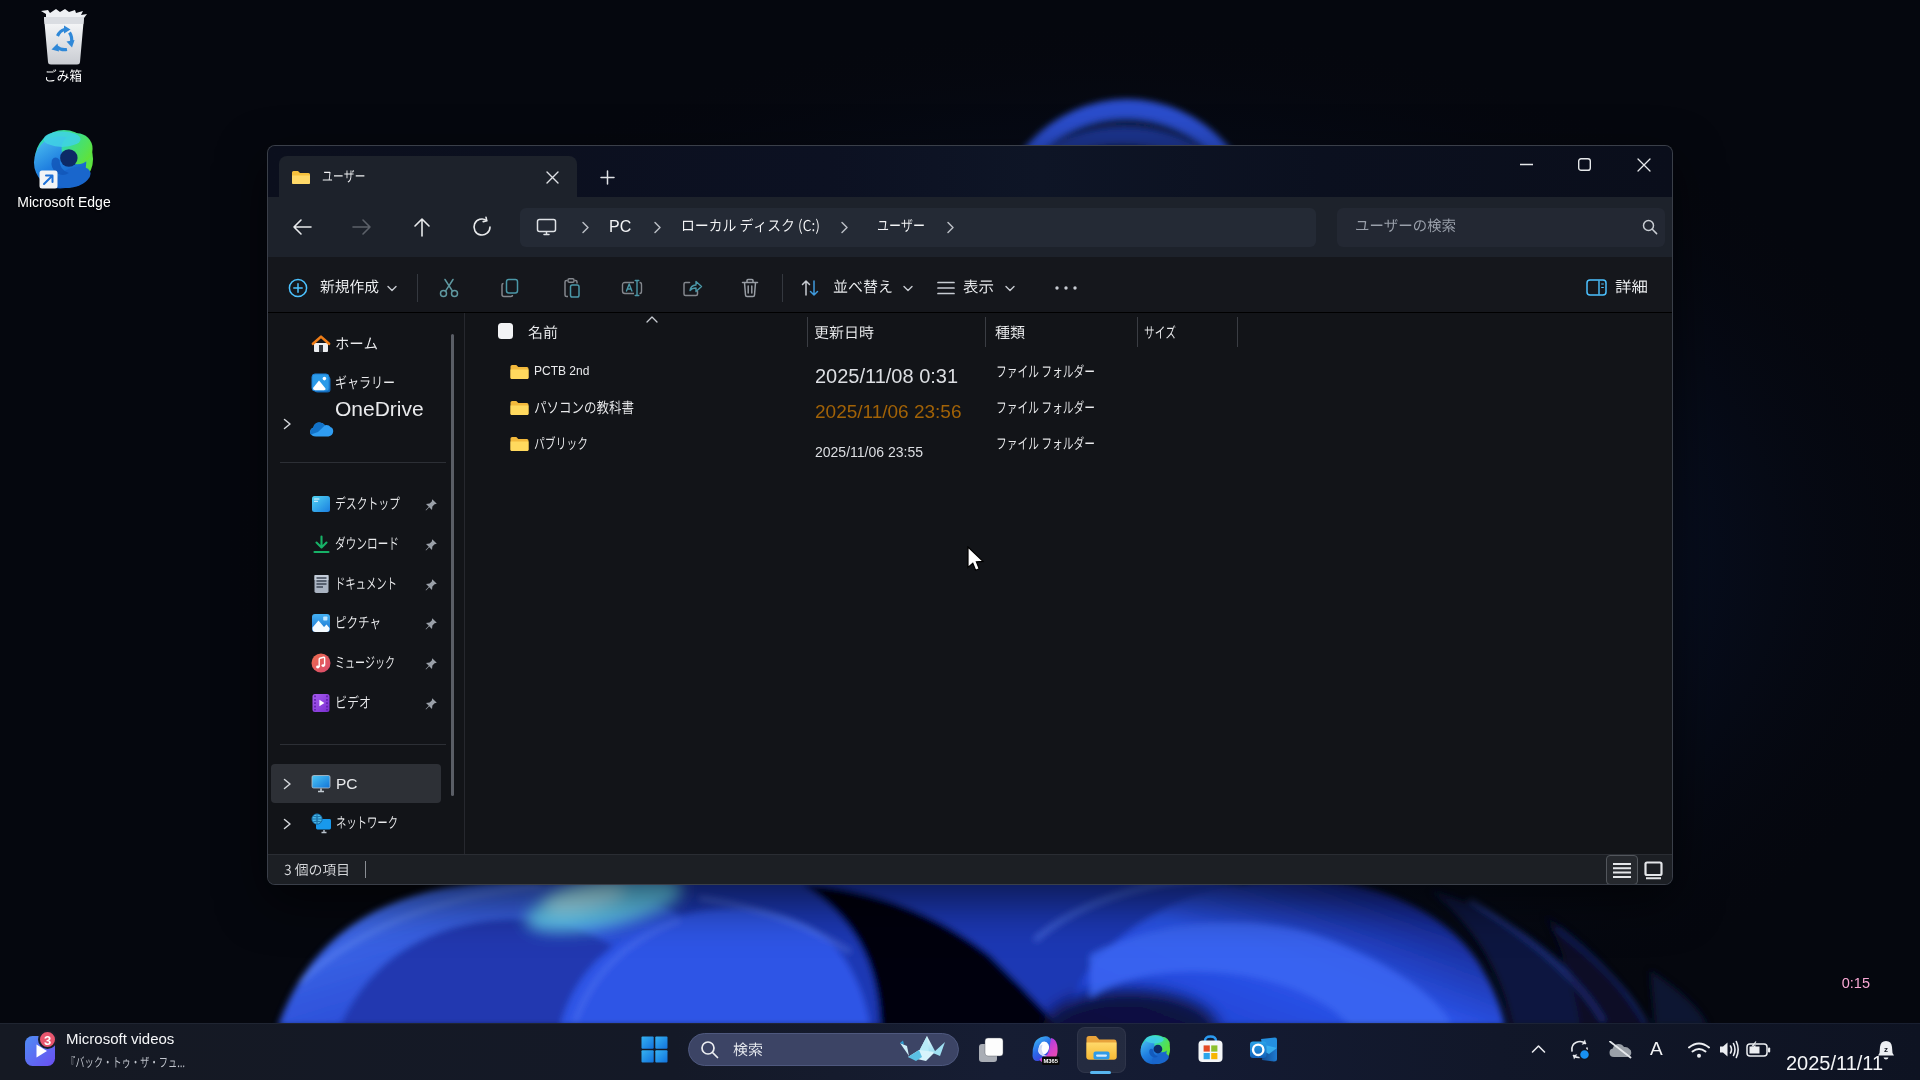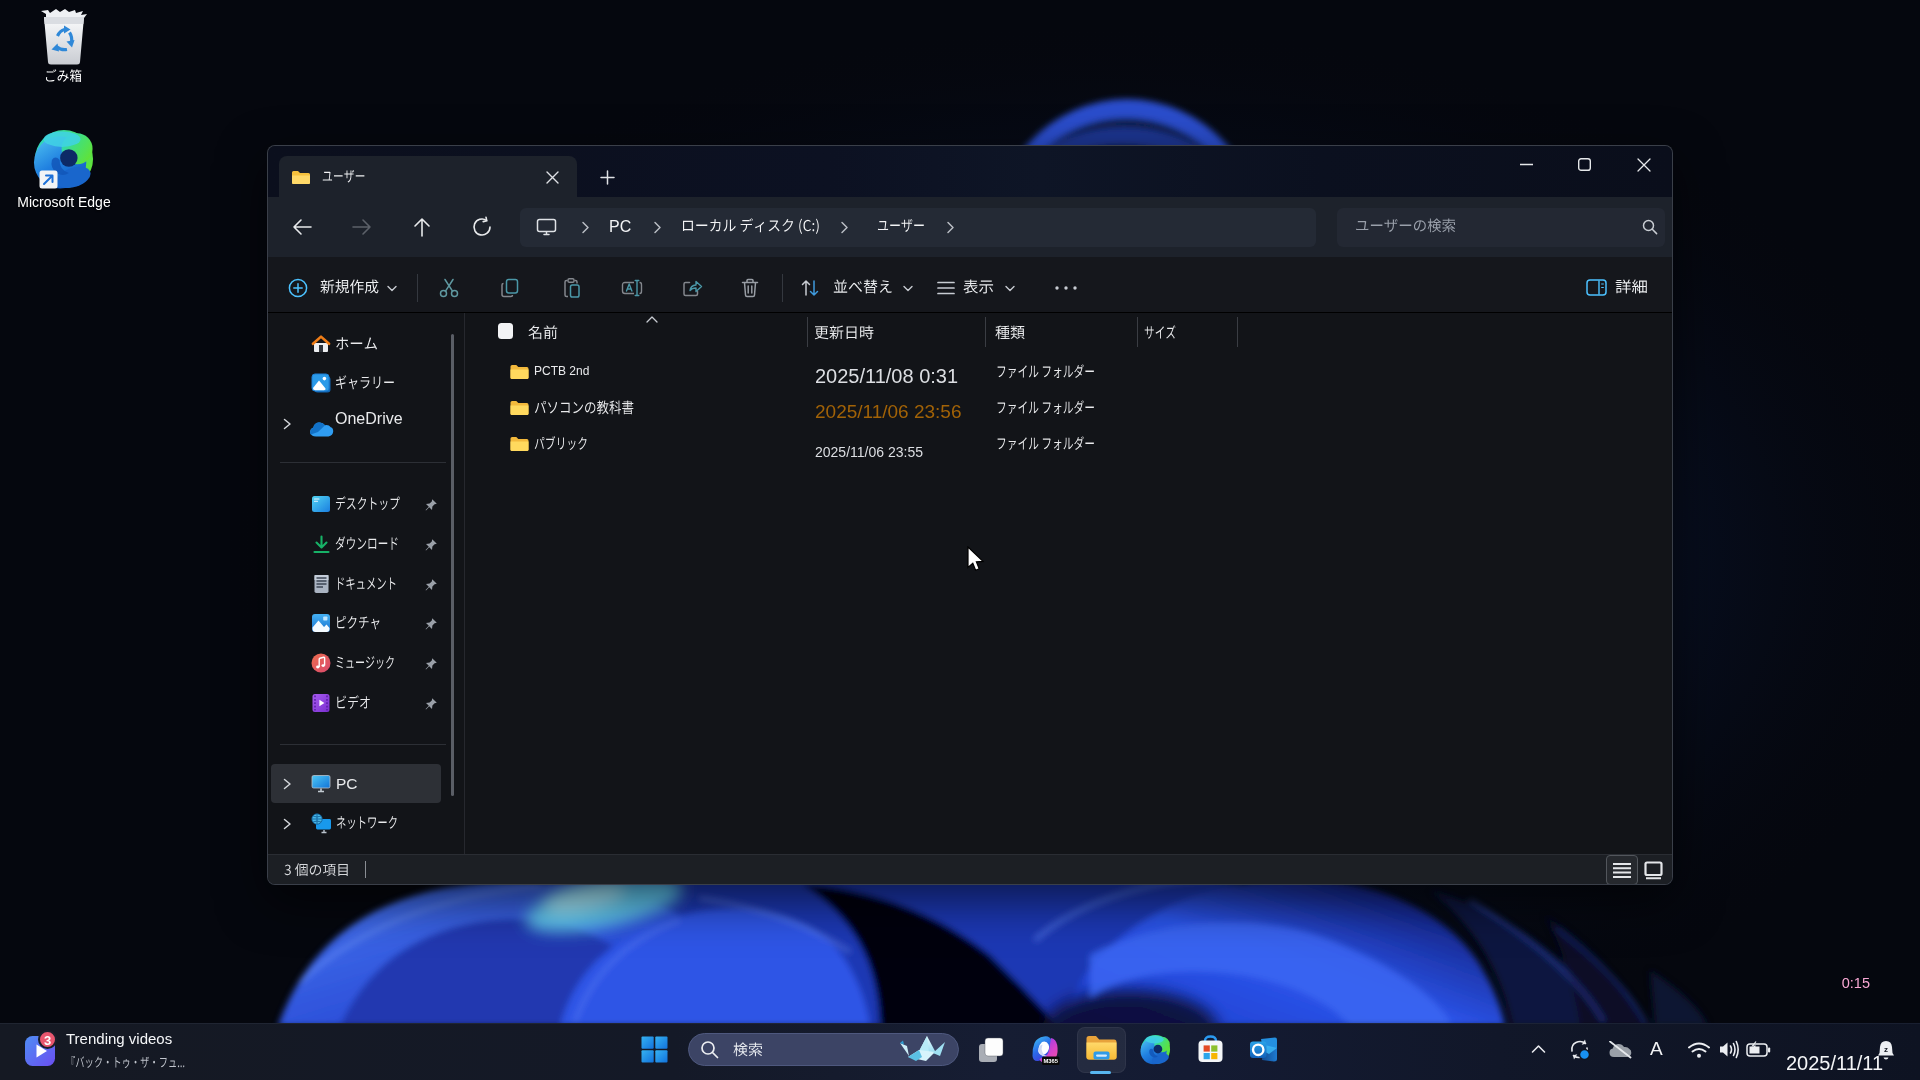--- a/index.html
+++ b/index.html
@@ -740,20 +740,20 @@
       <g transform="translate(0,15.0) scale(1.0000,1)">
         <path fill="#e8ebf0" d="M0.8 -9.4H5.6V-8.3H0.8ZM2.9 -12.6H3.9V1.2H2.9ZM2.9 -8.7 3.6 -8.5Q3.4 -7.6 3.1 -6.6Q2.9 -5.7 2.5 -4.7Q2.2 -3.8 1.8 -3.0Q1.4 -2.2 1.0 -1.6Q0.9 -1.9 0.8 -2.1Q0.6 -2.4 0.5 -2.6Q0.8 -3.1 1.2 -3.8Q1.6 -4.5 1.9 -5.4Q2.2 -6.2 2.5 -7.1Q2.7 -7.9 2.9 -8.7ZM3.9 -7.3Q4.0 -7.1 4.3 -6.8Q4.5 -6.4 4.9 -6.0Q5.2 -5.5 5.4 -5.1Q5.7 -4.8 5.8 -4.6L5.1 -3.7Q5.0 -4.0 4.8 -4.4Q4.6 -4.8 4.3 -5.3Q4.0 -5.8 3.8 -6.2Q3.5 -6.6 3.4 -6.8ZM7.1 -9.1H12.8V-8.1H7.1ZM9.9 -11.6Q9.5 -11.0 8.8 -10.3Q8.2 -9.6 7.4 -9.1Q6.6 -8.5 5.8 -8.0Q5.7 -8.2 5.5 -8.5Q5.4 -8.8 5.2 -8.9Q6.1 -9.4 6.9 -9.9Q7.6 -10.5 8.3 -11.2Q8.9 -11.9 9.3 -12.6H10.4Q10.9 -11.8 11.6 -11.1Q12.3 -10.5 13.1 -9.9Q13.9 -9.4 14.7 -9.0Q14.5 -8.9 14.4 -8.6Q14.2 -8.3 14.1 -8.1Q13.3 -8.5 12.5 -9.0Q11.7 -9.6 11.0 -10.3Q10.4 -10.9 9.9 -11.6ZM7.1 -5.8V-3.8H12.7V-5.8ZM6.1 -6.7H13.7V-2.8H6.1ZM9.3 -8.5H10.4V-4.5Q10.4 -3.7 10.2 -2.9Q10.0 -2.1 9.5 -1.3Q9.0 -0.5 8.1 0.1Q7.2 0.8 5.7 1.3Q5.6 1.1 5.5 1.0Q5.4 0.8 5.3 0.7Q5.2 0.5 5.0 0.4Q6.5 -0.0 7.3 -0.6Q8.2 -1.2 8.6 -1.8Q9.0 -2.5 9.2 -3.1Q9.3 -3.8 9.3 -4.5ZM10.5 -3.4Q11.0 -2.3 11.5 -1.6Q12.1 -0.9 12.9 -0.4Q13.6 -0.0 14.6 0.3Q14.4 0.5 14.2 0.8Q14.0 1.0 13.9 1.3Q12.9 0.9 12.1 0.3Q11.3 -0.2 10.6 -1.1Q10.0 -1.9 9.6 -3.2Z M21.9 -2.9H23.0V1.2H21.9ZM21.9 -12.6H23.0V-8.4H21.9ZM21.4 -8.1 22.4 -7.6Q21.8 -7.0 21.0 -6.4Q20.3 -5.8 19.6 -5.3L18.8 -5.8Q19.2 -6.1 19.7 -6.5Q20.2 -6.9 20.6 -7.4Q21.1 -7.8 21.4 -8.1ZM24.6 -7.2 25.6 -6.6Q24.8 -5.9 23.8 -5.2Q22.8 -4.5 21.7 -3.8Q20.7 -3.1 19.8 -2.6L19.0 -3.2Q19.7 -3.5 20.4 -4.0Q21.2 -4.5 21.9 -5.1Q22.7 -5.6 23.4 -6.1Q24.1 -6.7 24.6 -7.2ZM17.6 -5.9 18.4 -6.5Q18.9 -6.2 19.6 -5.9Q20.2 -5.5 20.7 -5.1Q21.3 -4.8 21.7 -4.5L20.9 -3.7Q20.5 -4.1 20.0 -4.4Q19.4 -4.8 18.8 -5.2Q18.2 -5.6 17.6 -5.9ZM24.4 -4.7 25.2 -5.3Q25.8 -4.9 26.6 -4.4Q27.3 -3.9 27.9 -3.4Q28.6 -2.9 29.0 -2.5L28.2 -1.9Q27.8 -2.3 27.2 -2.8Q26.5 -3.3 25.8 -3.8Q25.1 -4.3 24.4 -4.7ZM24.5 -1.5 25.3 -2.0Q26.0 -1.7 26.7 -1.3Q27.4 -0.9 28.0 -0.5Q28.7 -0.0 29.1 0.3L28.2 1.0Q27.8 0.6 27.2 0.2Q26.6 -0.2 25.8 -0.7Q25.1 -1.1 24.5 -1.5ZM16.0 -3.4Q17.0 -3.4 18.3 -3.4Q19.7 -3.4 21.2 -3.4Q22.7 -3.5 24.3 -3.5Q25.9 -3.5 27.5 -3.5L27.5 -2.7Q25.4 -2.6 23.3 -2.5Q21.2 -2.5 19.3 -2.4Q17.5 -2.4 16.0 -2.4ZM19.3 -2.1 20.4 -1.7Q19.9 -1.1 19.3 -0.6Q18.6 -0.2 17.9 0.3Q17.2 0.7 16.6 1.0Q16.5 0.9 16.3 0.8Q16.1 0.6 16.0 0.5Q15.8 0.3 15.7 0.3Q16.7 -0.2 17.7 -0.8Q18.7 -1.4 19.3 -2.1ZM16.1 -11.3H28.8V-10.3H16.1ZM16.1 -8.8H29.0V-6.0H27.8V-7.9H17.2V-6.0H16.1Z"></path>
       </g>
     </svg>
 <svg class="t" style="left:66px;top:1054px" width="121" height="18">
       <g transform="translate(0,13.0) scale(0.7132,1)">
         <path fill="#c2c6ce" d="M10.0 -9.0V-2.4H7.8V-11.0H12.6V-9.0ZM8.2 -10.6V-2.8H9.6V-9.4H12.1V-10.6Z M23.0 -10.1Q23.1 -9.9 23.3 -9.6Q23.5 -9.3 23.7 -8.9Q23.9 -8.6 24.0 -8.4L23.3 -8.0Q23.1 -8.4 22.8 -8.9Q22.5 -9.5 22.3 -9.8ZM24.4 -10.7Q24.6 -10.4 24.8 -10.1Q25.0 -9.8 25.2 -9.4Q25.3 -9.1 25.5 -8.9L24.8 -8.6Q24.6 -9.0 24.3 -9.5Q24.0 -10.0 23.7 -10.4ZM15.8 -3.9Q16.0 -4.4 16.2 -5.0Q16.4 -5.6 16.6 -6.3Q16.8 -6.9 16.9 -7.5Q17.0 -8.2 17.1 -8.7L18.3 -8.5Q18.2 -8.3 18.2 -8.2Q18.1 -8.0 18.1 -7.9Q18.1 -7.7 18.0 -7.5Q18.0 -7.2 17.9 -6.8Q17.7 -6.3 17.6 -5.7Q17.4 -5.1 17.2 -4.6Q17.1 -4.0 16.9 -3.5Q16.6 -2.9 16.3 -2.3Q16.0 -1.6 15.6 -1.0Q15.3 -0.4 14.9 0.1L13.8 -0.4Q14.4 -1.2 15.0 -2.1Q15.5 -3.1 15.8 -3.9ZM22.2 -4.4Q22.0 -4.9 21.8 -5.5Q21.6 -6.0 21.3 -6.6Q21.1 -7.2 20.8 -7.7Q20.6 -8.2 20.4 -8.5L21.4 -8.9Q21.6 -8.5 21.8 -8.0Q22.1 -7.5 22.3 -7.0Q22.6 -6.4 22.8 -5.8Q23.1 -5.3 23.3 -4.8Q23.5 -4.3 23.7 -3.7Q23.9 -3.1 24.1 -2.5Q24.4 -1.9 24.5 -1.3Q24.7 -0.7 24.9 -0.3L23.7 0.1Q23.5 -0.6 23.3 -1.4Q23.1 -2.1 22.8 -2.9Q22.5 -3.7 22.2 -4.4Z M32.3 -7.5Q32.4 -7.3 32.5 -6.9Q32.7 -6.5 32.8 -6.1Q33.0 -5.7 33.1 -5.3Q33.2 -4.9 33.3 -4.7L32.3 -4.3Q32.3 -4.6 32.2 -4.9Q32.0 -5.3 31.9 -5.8Q31.7 -6.2 31.6 -6.6Q31.4 -6.9 31.3 -7.2ZM37.0 -6.8Q36.9 -6.6 36.9 -6.4Q36.8 -6.2 36.8 -6.1Q36.5 -5.0 36.1 -4.0Q35.6 -3.0 34.9 -2.1Q34.0 -1.0 32.9 -0.2Q31.8 0.6 30.7 1.0L29.9 0.1Q30.6 -0.1 31.4 -0.5Q32.1 -0.9 32.8 -1.5Q33.5 -2.0 34.1 -2.7Q34.5 -3.2 34.9 -3.9Q35.3 -4.7 35.5 -5.5Q35.8 -6.3 35.9 -7.1ZM29.3 -6.8Q29.4 -6.6 29.5 -6.2Q29.7 -5.9 29.9 -5.4Q30.0 -5.0 30.2 -4.6Q30.4 -4.2 30.4 -3.9L29.5 -3.5Q29.4 -3.8 29.2 -4.2Q29.1 -4.6 28.9 -5.1Q28.7 -5.5 28.6 -5.9Q28.4 -6.3 28.3 -6.5Z M50.3 -8.1Q50.2 -8.0 50.2 -7.8Q50.1 -7.6 50.0 -7.4Q49.9 -6.8 49.5 -6.0Q49.2 -5.2 48.8 -4.5Q48.3 -3.7 47.7 -3.0Q46.8 -1.9 45.6 -1.0Q44.4 -0.1 42.6 0.6L41.6 -0.3Q42.8 -0.6 43.8 -1.1Q44.7 -1.6 45.5 -2.2Q46.2 -2.8 46.8 -3.5Q47.3 -4.1 47.7 -4.9Q48.1 -5.6 48.4 -6.3Q48.7 -7.0 48.9 -7.6H44.1L44.5 -8.5Q44.6 -8.5 45.1 -8.5Q45.5 -8.5 46.0 -8.5Q46.6 -8.5 47.1 -8.5Q47.7 -8.5 48.1 -8.5Q48.5 -8.5 48.6 -8.5Q48.9 -8.5 49.1 -8.6Q49.3 -8.6 49.5 -8.7ZM46.0 -10.1Q45.8 -9.8 45.7 -9.5Q45.5 -9.3 45.4 -9.1Q45.0 -8.4 44.4 -7.5Q43.8 -6.7 43.0 -5.9Q42.2 -5.1 41.2 -4.4L40.3 -5.1Q41.1 -5.6 41.8 -6.1Q42.5 -6.7 43.0 -7.3Q43.5 -7.9 43.8 -8.5Q44.2 -9.0 44.4 -9.5Q44.5 -9.6 44.6 -9.9Q44.7 -10.2 44.8 -10.5Z M58.5 -6.3Q58.9 -6.3 59.2 -6.1Q59.5 -5.9 59.7 -5.6Q59.9 -5.3 59.9 -4.9Q59.9 -4.6 59.7 -4.2Q59.5 -3.9 59.2 -3.7Q58.9 -3.6 58.5 -3.6Q58.1 -3.6 57.8 -3.7Q57.5 -3.9 57.3 -4.2Q57.1 -4.6 57.1 -4.9Q57.1 -5.3 57.3 -5.6Q57.5 -5.9 57.8 -6.1Q58.1 -6.3 58.5 -6.3Z M69.4 -1.1Q69.4 -1.3 69.4 -1.9Q69.4 -2.4 69.4 -3.2Q69.4 -3.9 69.4 -4.8Q69.4 -5.6 69.4 -6.4Q69.4 -7.2 69.4 -7.8Q69.4 -8.4 69.4 -8.7Q69.4 -9.0 69.4 -9.4Q69.3 -9.8 69.3 -10.1H70.6Q70.5 -9.8 70.5 -9.4Q70.5 -9.0 70.5 -8.7Q70.5 -8.2 70.5 -7.5Q70.5 -6.8 70.5 -6.0Q70.5 -5.2 70.5 -4.4Q70.5 -3.6 70.5 -2.9Q70.5 -2.3 70.5 -1.8Q70.5 -1.3 70.5 -1.1Q70.5 -0.9 70.5 -0.7Q70.5 -0.4 70.5 -0.1Q70.5 0.2 70.6 0.4H69.3Q69.3 0.1 69.4 -0.4Q69.4 -0.8 69.4 -1.1ZM70.2 -6.7Q70.9 -6.5 71.7 -6.2Q72.4 -5.9 73.2 -5.6Q74.0 -5.3 74.8 -5.0Q75.5 -4.7 76.0 -4.4L75.6 -3.3Q75.0 -3.6 74.3 -4.0Q73.6 -4.3 72.9 -4.6Q72.1 -4.9 71.5 -5.1Q70.8 -5.3 70.2 -5.5Z M85.0 -8.1Q85.0 -7.8 85.0 -7.7Q84.9 -7.5 84.9 -7.3Q84.9 -7.2 84.9 -6.9Q84.9 -6.6 84.9 -6.3Q84.9 -6.0 84.9 -5.8H83.9Q83.9 -6.0 83.9 -6.3Q83.9 -6.6 83.9 -6.9Q83.9 -7.2 83.9 -7.3Q83.9 -7.5 83.9 -7.7Q83.9 -7.8 83.9 -8.1ZM88.8 -6.1Q88.8 -6.0 88.7 -5.7Q88.7 -5.5 88.7 -5.4Q88.6 -5.0 88.5 -4.4Q88.3 -3.9 88.1 -3.3Q87.9 -2.7 87.6 -2.1Q87.2 -1.5 86.6 -0.9Q86.0 -0.3 85.1 0.2Q84.2 0.7 83.1 1.0L82.3 0.1Q82.5 0.0 82.7 -0.0Q83.0 -0.1 83.2 -0.1Q83.4 -0.2 83.5 -0.3Q84.4 -0.6 85.2 -1.1Q86.0 -1.6 86.5 -2.5Q86.8 -2.9 87.0 -3.4Q87.2 -3.9 87.4 -4.4Q87.5 -5.0 87.5 -5.4H81.5Q81.5 -5.3 81.5 -5.0Q81.5 -4.7 81.5 -4.5Q81.5 -4.2 81.5 -3.9Q81.5 -3.7 81.5 -3.6Q81.5 -3.4 81.5 -3.3Q81.5 -3.1 81.5 -3.0H80.5Q80.5 -3.1 80.5 -3.3Q80.5 -3.5 80.5 -3.6Q80.5 -3.7 80.5 -4.0Q80.5 -4.3 80.5 -4.6Q80.5 -4.9 80.5 -5.1Q80.5 -5.4 80.5 -5.5Q80.5 -5.7 80.5 -6.0Q80.5 -6.2 80.4 -6.4Q80.7 -6.4 81.0 -6.4Q81.3 -6.4 81.5 -6.4H87.4Q87.7 -6.4 87.8 -6.4Q88.0 -6.4 88.1 -6.4Z M97.5 -6.3Q97.9 -6.3 98.2 -6.1Q98.5 -5.9 98.7 -5.6Q98.9 -5.3 98.9 -4.9Q98.9 -4.6 98.7 -4.2Q98.5 -3.9 98.2 -3.7Q97.9 -3.6 97.5 -3.6Q97.1 -3.6 96.8 -3.7Q96.5 -3.9 96.3 -4.2Q96.1 -4.6 96.1 -4.9Q96.1 -5.3 96.3 -5.6Q96.5 -5.9 96.8 -6.1Q97.1 -6.3 97.5 -6.3Z M114.4 -9.9Q114.5 -9.7 114.6 -9.4Q114.8 -9.0 114.9 -8.7Q115.0 -8.4 115.1 -8.1L114.5 -7.9Q114.4 -8.2 114.3 -8.5Q114.1 -8.8 114.0 -9.2Q113.9 -9.5 113.7 -9.7ZM115.7 -10.3Q115.8 -10.1 115.9 -9.8Q116.1 -9.4 116.2 -9.1Q116.3 -8.8 116.4 -8.5L115.8 -8.3Q115.6 -8.7 115.4 -9.2Q115.2 -9.8 115.0 -10.1ZM113.1 -5.7Q113.1 -4.4 113.0 -3.4Q112.8 -2.4 112.4 -1.7Q112.0 -0.9 111.2 -0.3Q110.5 0.3 109.4 0.8L108.5 0.0Q109.4 -0.3 110.1 -0.8Q110.8 -1.2 111.2 -1.8Q111.6 -2.4 111.9 -3.4Q112.1 -4.3 112.1 -5.7V-8.8Q112.1 -9.2 112.1 -9.5Q112.0 -9.8 112.0 -9.9H113.2Q113.2 -9.8 113.1 -9.5Q113.1 -9.2 113.1 -8.8ZM108.4 -9.8Q108.4 -9.7 108.4 -9.5Q108.4 -9.2 108.4 -8.9V-4.1Q108.4 -3.9 108.4 -3.6Q108.4 -3.4 108.4 -3.2Q108.4 -3.0 108.4 -2.9H107.3Q107.3 -3.0 107.3 -3.2Q107.3 -3.4 107.3 -3.6Q107.3 -3.9 107.3 -4.1V-8.9Q107.3 -9.1 107.3 -9.3Q107.3 -9.6 107.3 -9.8ZM104.6 -7.3Q104.7 -7.3 104.9 -7.2Q105.1 -7.2 105.4 -7.2Q105.7 -7.2 105.9 -7.2H114.5Q115.0 -7.2 115.3 -7.2Q115.6 -7.2 115.7 -7.3V-6.2Q115.6 -6.2 115.3 -6.2Q115.0 -6.2 114.6 -6.2H105.9Q105.7 -6.2 105.4 -6.2Q105.1 -6.2 104.9 -6.2Q104.7 -6.2 104.6 -6.2Z M123.5 -6.3Q123.9 -6.3 124.2 -6.1Q124.5 -5.9 124.7 -5.6Q124.9 -5.3 124.9 -4.9Q124.9 -4.6 124.7 -4.2Q124.5 -3.9 124.2 -3.7Q123.9 -3.6 123.5 -3.6Q123.1 -3.6 122.8 -3.7Q122.5 -3.9 122.3 -4.2Q122.1 -4.6 122.1 -4.9Q122.1 -5.3 122.3 -5.6Q122.5 -5.9 122.8 -6.1Q123.1 -6.3 123.5 -6.3Z M141.2 -8.6Q141.1 -8.5 141.1 -8.3Q141.0 -8.2 141.0 -8.0Q140.9 -7.5 140.7 -6.9Q140.6 -6.2 140.3 -5.6Q140.1 -4.9 139.8 -4.3Q139.4 -3.7 139.1 -3.2Q138.5 -2.4 137.7 -1.8Q137.0 -1.1 136.1 -0.6Q135.1 -0.1 133.9 0.3L133.1 -0.7Q134.3 -1.0 135.3 -1.5Q136.2 -1.9 136.9 -2.5Q137.6 -3.1 138.1 -3.8Q138.6 -4.4 138.9 -5.2Q139.3 -5.9 139.5 -6.7Q139.7 -7.4 139.8 -8.1Q139.6 -8.1 139.1 -8.1Q138.6 -8.1 137.9 -8.1Q137.3 -8.1 136.5 -8.1Q135.8 -8.1 135.1 -8.1Q134.4 -8.1 133.9 -8.1Q133.4 -8.1 133.2 -8.1Q132.8 -8.1 132.5 -8.0Q132.1 -8.0 131.9 -8.0V-9.2Q132.1 -9.1 132.3 -9.1Q132.5 -9.1 132.7 -9.1Q133.0 -9.1 133.2 -9.1Q133.3 -9.1 133.7 -9.1Q134.1 -9.1 134.7 -9.1Q135.2 -9.1 135.9 -9.1Q136.5 -9.1 137.1 -9.1Q137.8 -9.1 138.3 -9.1Q138.8 -9.1 139.2 -9.1Q139.6 -9.1 139.7 -9.1Q139.9 -9.1 140.0 -9.1Q140.2 -9.1 140.4 -9.2Z M152.6 -6.2Q152.6 -6.1 152.5 -6.0Q152.5 -5.9 152.5 -5.8Q152.5 -5.5 152.4 -5.0Q152.3 -4.5 152.2 -3.9Q152.1 -3.2 152.0 -2.6Q152.0 -2.0 151.9 -1.5Q151.8 -1.0 151.8 -0.8H150.7Q150.7 -1.0 150.8 -1.4Q150.9 -1.9 150.9 -2.5Q151.0 -3.1 151.1 -3.7Q151.2 -4.3 151.3 -4.8Q151.3 -5.2 151.3 -5.5Q151.1 -5.5 150.6 -5.5Q150.2 -5.5 149.6 -5.5Q149.1 -5.5 148.6 -5.5Q148.1 -5.5 147.7 -5.5Q147.3 -5.5 147.2 -5.5Q146.9 -5.5 146.7 -5.5Q146.4 -5.5 146.2 -5.5V-6.5Q146.3 -6.5 146.5 -6.5Q146.7 -6.5 146.8 -6.5Q147.0 -6.5 147.2 -6.5Q147.3 -6.5 147.7 -6.5Q148.1 -6.5 148.6 -6.5Q149.1 -6.5 149.6 -6.5Q150.1 -6.5 150.5 -6.5Q150.9 -6.5 151.1 -6.5Q151.2 -6.5 151.4 -6.5Q151.5 -6.5 151.6 -6.5Q151.7 -6.5 151.8 -6.6ZM144.9 -1.2Q145.2 -1.2 145.4 -1.1Q145.7 -1.1 146.0 -1.1Q146.2 -1.1 146.7 -1.1Q147.3 -1.1 148.0 -1.1Q148.7 -1.1 149.6 -1.1Q150.4 -1.1 151.1 -1.1Q151.9 -1.1 152.4 -1.1Q152.9 -1.1 153.1 -1.1Q153.3 -1.1 153.6 -1.1Q153.9 -1.2 154.1 -1.2V-0.1Q154.0 -0.1 153.8 -0.1Q153.7 -0.1 153.5 -0.1Q153.3 -0.1 153.1 -0.1Q153.0 -0.1 152.4 -0.1Q151.9 -0.1 151.1 -0.1Q150.4 -0.1 149.5 -0.1Q148.7 -0.1 148.0 -0.1Q147.2 -0.1 146.7 -0.1Q146.2 -0.1 146.0 -0.1Q145.7 -0.1 145.5 -0.1Q145.2 -0.1 144.9 -0.1Z M157.8 0.2Q157.5 0.2 157.2 -0.1Q156.9 -0.3 156.9 -0.7Q156.9 -1.1 157.2 -1.4Q157.5 -1.6 157.8 -1.6Q158.2 -1.6 158.4 -1.4Q158.7 -1.1 158.7 -0.7Q158.7 -0.3 158.4 -0.1Q158.2 0.2 157.8 0.2Z M161.4 0.2Q161.1 0.2 160.8 -0.1Q160.6 -0.3 160.6 -0.7Q160.6 -1.1 160.8 -1.4Q161.1 -1.6 161.4 -1.6Q161.8 -1.6 162.0 -1.4Q162.3 -1.1 162.3 -0.7Q162.3 -0.3 162.0 -0.1Q161.8 0.2 161.4 0.2Z M165.0 0.2Q164.7 0.2 164.4 -0.1Q164.2 -0.3 164.2 -0.7Q164.2 -1.1 164.4 -1.4Q164.7 -1.6 165.0 -1.6Q165.4 -1.6 165.6 -1.4Q165.9 -1.1 165.9 -0.7Q165.9 -0.3 165.6 -0.1Q165.4 0.2 165.0 0.2Z"></path>
       </g>
     </svg>
 <div class="lat" style="left:609px;top:218px;font-size:16px">PC</div>
-<div class="lat" style="left:335px;top:410px;font-size:16px;color:#e9eaec">OneDrive</div>
+<div class="lat" style="left:335px;top:397px;font-size:21px;color:#e9eaec">OneDrive</div>
 <div class="lat" style="left:336px;top:775px;font-size:15.5px;color:#e9eaec">PC</div>
 <div class="lat" style="left:534px;top:364px;font-size:12px;color:#e9eaec">PCTB 2nd</div>
 <div class="lat" style="left:815px;top:364.5px;font-size:20px;color:#dcdee2">2025/11/08 0:31</div>
 <div class="lat" style="left:815px;top:400.5px;font-size:19px;color:#a16207">2025/11/06 23:56</div>
 <div class="lat" style="left:815px;top:444px;font-size:14px;color:#dcdee2">2025/11/06 23:55</div>
-<div class="lat" style="left:66px;top:1030px;font-size:15px;font-weight:500;color:#f6f7f9">Trending videos</div>
+<div class="lat" style="left:66px;top:1030px;font-size:15px;font-weight:500;color:#f6f7f9">Microsoft videos</div>
 </div>
 
 </body></html>

